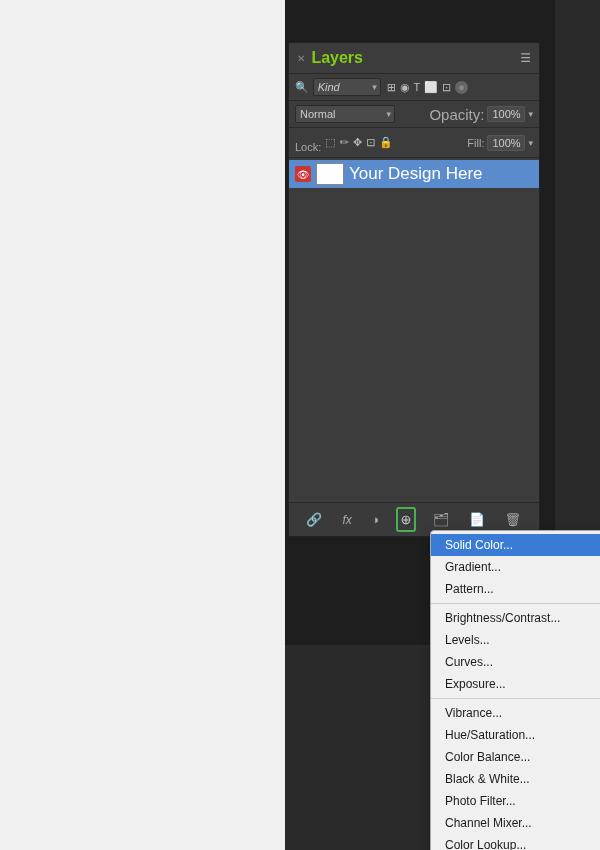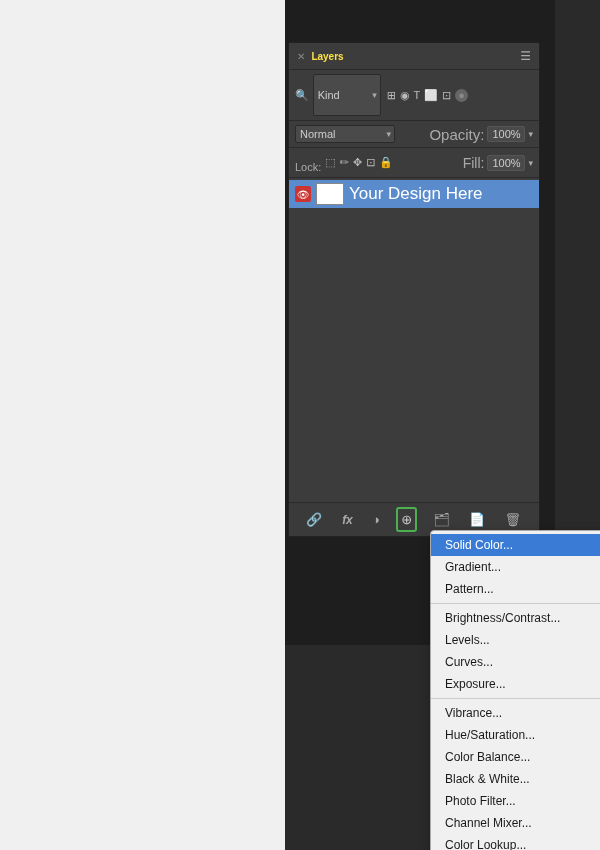--- a/index.html
+++ b/index.html
@@ -52,22 +52,22 @@
     .panel-header {
       background: #3c3c3c;
       border-bottom: 1px solid #2a2a2a;
       padding: 6px 8px;
       display: flex;
       align-items: center;
       justify-content: space-between;
     }
 
     .panel-title {
-      color: #fde047;
-      font-size: 10px;
+      color: #84cc16;
+      font-size: 16px;
       font-weight: 600;
     }
 
     .panel-close {
       color: #888;
       font-size: 10px;
       cursor: pointer;
     }
 
     .panel-menu-icon {
@@ -89,24 +89,25 @@
       padding: 4px 6px;
       gap: 4px;
       border-bottom: 1px solid #2a2a2a;
     }
 
     .kind-select {
       background: #4a4a4a;
       border: 1px solid #2a2a2a;
       color: #ccc;
       font-size: 11px;
-      padding: 14px 4px;
+      padding: 2px 4px;
       border-radius: 2px;
       width: 68px;
       appearance: none;
+      font-style: italic;
       -webkit-appearance: none;
     }
 
     .kind-icons {
       display: flex;
       gap: 4px;
       align-items: center;
       margin-left: 2px;
     }
 
@@ -208,21 +209,21 @@
 
     .fill-section {
       display: flex;
       align-items: center;
       gap: 3px;
       margin-left: auto;
     }
 
     .fill-label {
       color: #aaa;
-      font-size: 14px;
+      font-size: 11px;
     }
 
     .fill-value {
       background: #4a4a4a;
       border: 1px solid #555;
       color: #ccc;
       font-size: 11px;
       padding: 1px 3px;
       border-radius: 2px;
       width: 38px;
@@ -403,21 +404,21 @@
   <div class="layers-list">
     <div class="layer-item">
       <div class="layer-eye">👁</div>
       <div class="layer-thumb"></div>
       <span class="layer-name">Your Design Here</span>
     </div>
   </div>
 
   <div class="panel-footer">
     <span class="footer-icon">🔗</span>
-    <span class="footer-icon" style="font-style:italic;font-weight:bold;font-size:12px;">fx</span>
+    <span class="footer-icon" style="font-style:italic;font-weight:normal;font-size:12px;">fx</span>
     <span class="footer-icon">◑</span>
     <span class="footer-icon active-green">⊕</span>
     <span class="footer-icon">🗂</span>
     <span class="footer-icon">📄</span>
     <span class="footer-icon">🗑</span>
   </div>
 </div>
 
 <div class="dropdown-menu">
   <div class="menu-item selected">Solid Color...</div>

